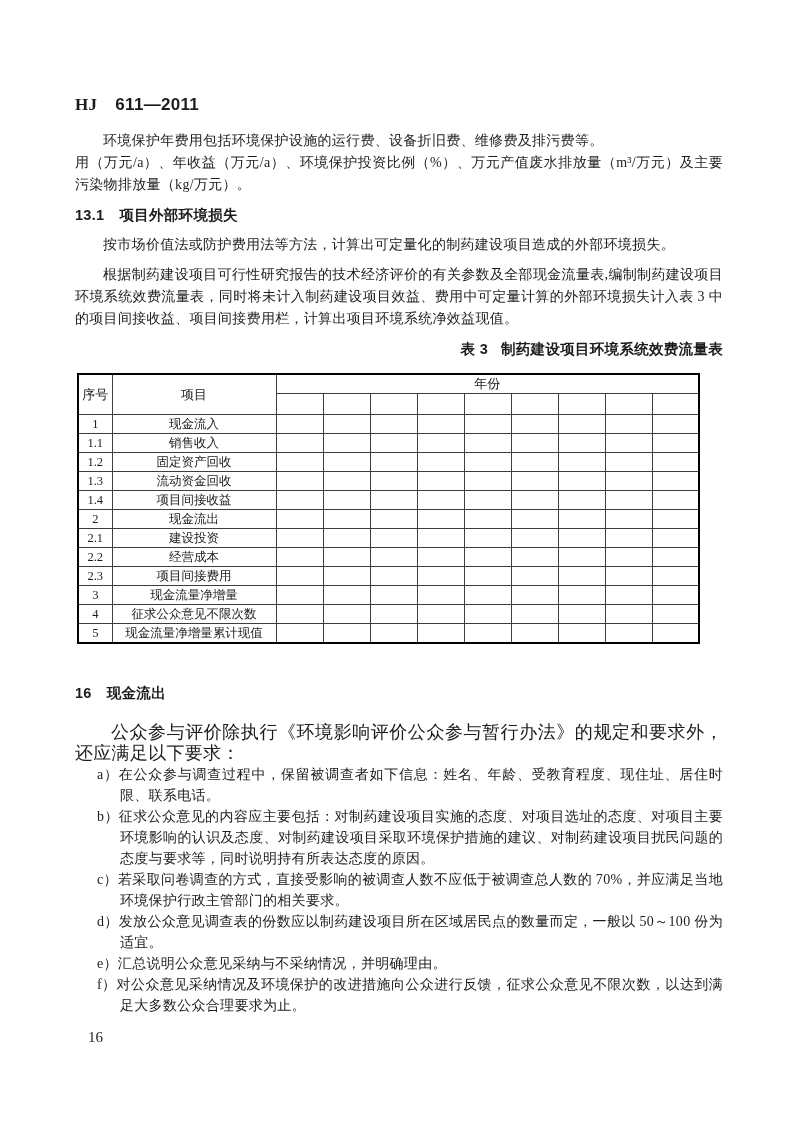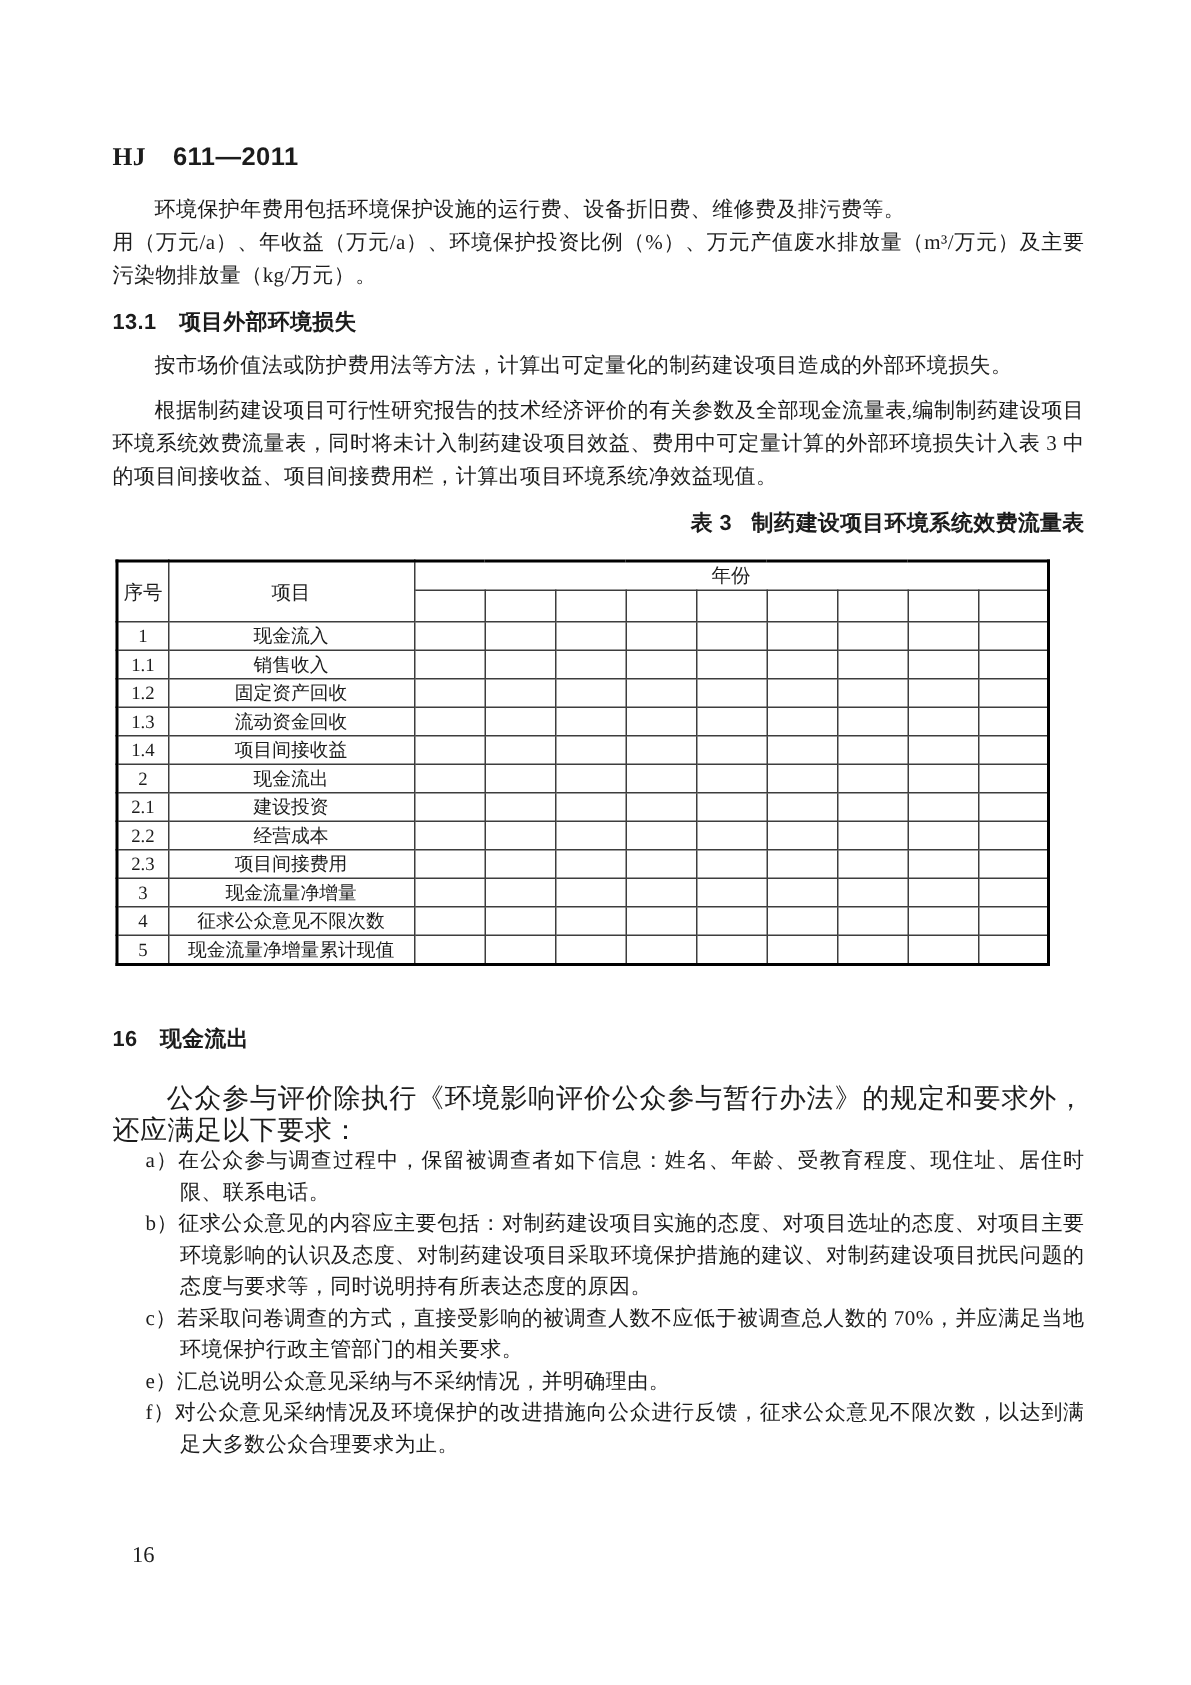--- a/index.html
+++ b/index.html
@@ -289,20 +289,21 @@
       </table>
 
     <div class="h-sec h16">
       <span class="sec-num">16</span><span>现金流出</span>
     </div>
     <p class="s16-intro">公众参与评价除执行《环境影响评价公众参与暂行办法》的规定和要求外，还应满足以下要求：</p>
     <div id="s16-list">
         <div class="list-item"><span>a）</span><span>在公众参与调查过程中，保留被调查者如下信息：姓名、年龄、受教育程度、现住址、居住时限、联系电话。</span></div>
         <div class="list-item"><span>b）</span><span>征求公众意见的内容应主要包括：对制药建设项目实施的态度、对项目选址的态度、对项目主要环境影响的认识及态度、对制药建设项目采取环境保护措施的建议、对制药建设项目扰民问题的态度与要求等，同时说明持有所表达态度的原因。</span></div>
         <div class="list-item"><span>c）</span><span>若采取问卷调查的方式，直接受影响的被调查人数不应低于被调查总人数的 70%，并应满足当地环境保护行政主管部门的相关要求。</span></div>
+        <div class="list-item"><span>d）</span><span>发放公众意见调查表的份数应以制药建设项目所在区域居民点的数量而定，一般以 50～100 份为适宜。</span></div>
         <div class="list-item"><span>e）</span><span>汇总说明公众意见采纳与不采纳情况，并明确理由。</span></div>
         <div class="list-item"><span>f）</span><span>对公众意见采纳情况及环境保护的改进措施向公众进行反馈，征求公众意见不限次数，以达到满足大多数公众合理要求为止。</span></div>
       </div>
 
   </div>
 
   <div class="page-number">16</div>
 </div>
 
 </body></html>

